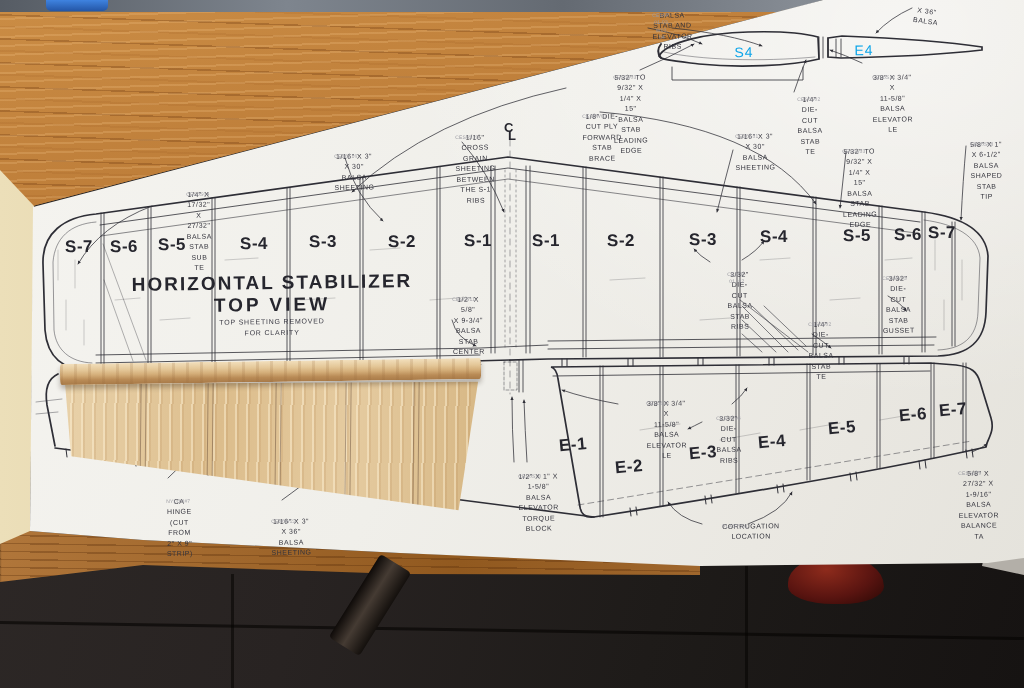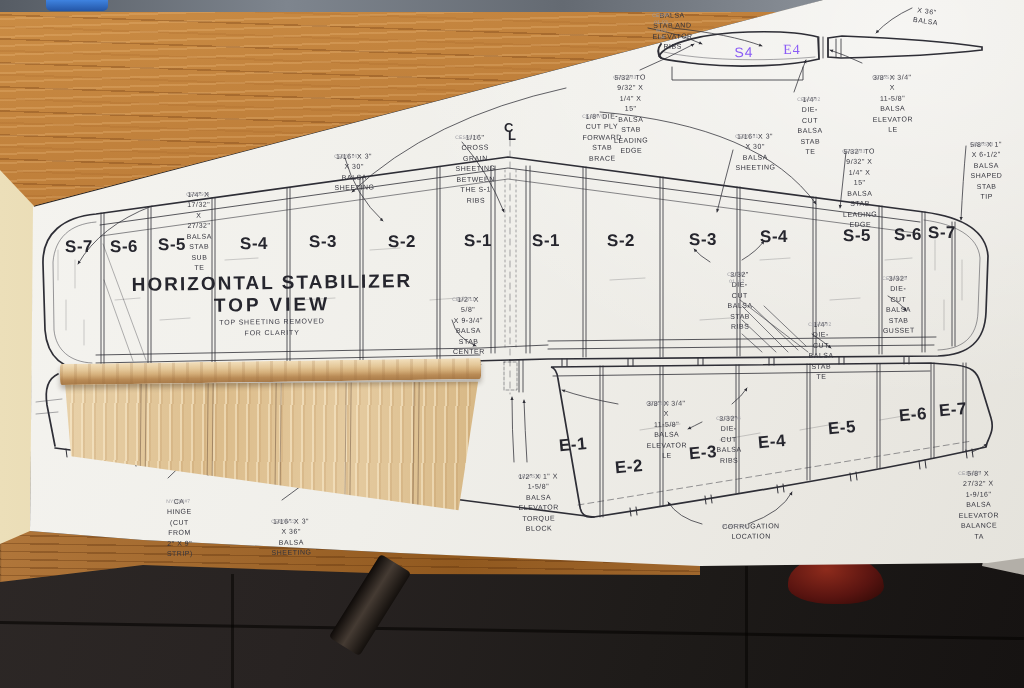--- a/index.html
+++ b/index.html
@@ -52,21 +52,21 @@
   svg.linework{left:0;top:0;}
 
   
   .ann{transform:translateX(-50%) rotate(-.8deg);font-size:7px;letter-spacing:.5px;
     line-height:1.5;color:#33333c;text-align:center;white-space:pre-line;width:max-content;z-index:8;}
   .pn{position:static;display:block;font-size:5px;letter-spacing:.2px;color:#9b9ba2;margin-top:1px;}
   .slabel{transform:translateX(-50%) rotate(-.8deg);font-size:17px;font-weight:700;
     letter-spacing:.5px;color:#26262e;z-index:8;}
   .elabel{transform:translateX(-50%) rotate(-5deg);font-size:17px;font-weight:700;
     letter-spacing:.5px;color:#26262e;z-index:8;}
-  .svlabel{transform:translateX(-50%) rotate(-.8deg);font-size:14px;letter-spacing:1px;color:#8b5cf6;z-index:8;}
+  .svlabel{transform:translateX(-50%) rotate(-.8deg);font-size:14px;letter-spacing:1px;color:#0ea5e9;z-index:8;}
   .title1{left:272px;top:272px;transform:translateX(-50%) rotate(-.8deg);font-size:19px;font-weight:700;
     letter-spacing:2px;color:#26262e;white-space:nowrap;z-index:8;}
   .title2{left:272px;top:294px;transform:translateX(-50%) rotate(-.8deg);font-size:19px;font-weight:700;
     letter-spacing:3px;color:#26262e;z-index:8;}
   .tnote{left:272px;top:317px;transform:translateX(-50%) rotate(-.8deg);font-size:7px;letter-spacing:.8px;
     color:#3a3a44;text-align:center;white-space:pre-line;line-height:1.5;z-index:8;}
   .clsym{left:504px;top:120px;width:16px;height:24px;z-index:8;color:#26262e;font-weight:700;}
   .clsym span{position:absolute;font-size:13px;}
   .clsym .c{left:0;top:0;}
   .clsym .l{left:4px;top:8px;}
@@ -229,21 +229,21 @@
   <div class="title2">TOP VIEW</div>
   <div class="tnote">TOP SHEETING REMOVED
 FOR CLARITY</div>
 
   <div class="clsym">
     <span class="c">C</span>
     <span class="l">L</span>
   </div>
 
   <div class="svlabel" style="left:744px;top:44px;">S4</div>
-  <div class="svlabel" style="left:792px;top:42px;font-family:Liberation Serif, serif;">E4</div>
+  <div class="svlabel" style="left:864px;top:42px;">E4</div>
 
   <div class="slabel" style="left:79px;top:237px;">S-7</div>
   <div class="slabel" style="left:124px;top:237px;">S-6</div>
   <div class="slabel" style="left:172px;top:235px;">S-5</div>
   <div class="slabel" style="left:254px;top:234px;">S-4</div>
   <div class="slabel" style="left:323px;top:232px;">S-3</div>
   <div class="slabel" style="left:402px;top:232px;">S-2</div>
   <div class="slabel" style="left:478px;top:231px;">S-1</div>
 
   <div class="slabel" style="left:546px;top:231px;">S-1</div>

